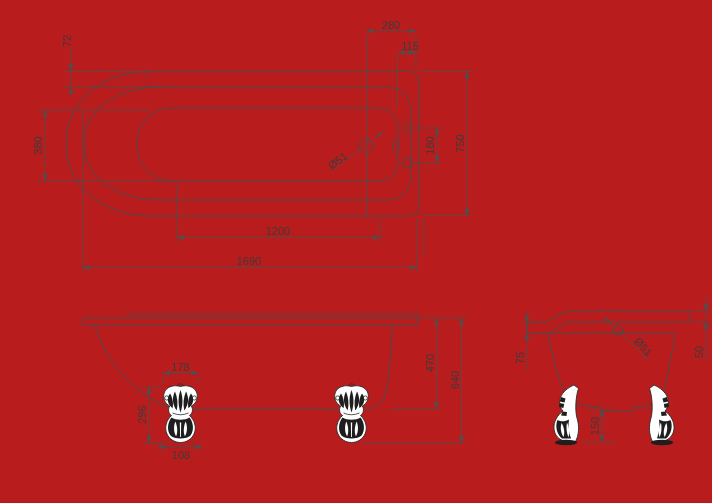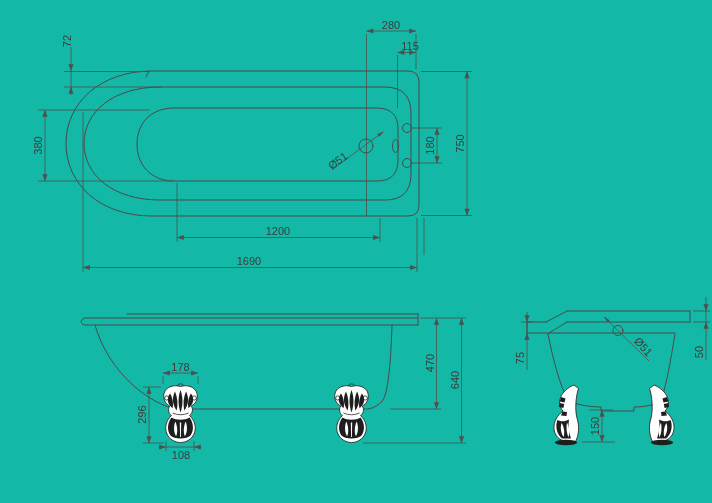--- a/index.html
+++ b/index.html
@@ -1,16 +1,16 @@
 <!DOCTYPE html>
 <html><head>
 <meta charset="utf-8">
 <style>
   html,body{margin:0;padding:0;background:#fbfbfb;}
-  .canvas{position:relative;width:712px;height:503px;background:#14b8a6;overflow:hidden;}
+  .canvas{position:relative;width:712px;height:503px;background:#b91c1c;overflow:hidden;}
   svg{position:absolute;left:0;top:0;}
   .ol{fill:none;stroke:#4a4a4a;stroke-width:1;stroke-linecap:round;stroke-linejoin:round;}
   .dl{fill:none;stroke:#4f4f4f;stroke-width:0.8;stroke-linecap:butt;}
   .ar{fill:#4f4f4f;stroke:none;}
   .blk{fill:#1e1e1e;stroke:none;}
   .wht{fill:#ffffff;stroke:none;}
   .ftol{fill:#ffffff;stroke:#2a2a2a;stroke-width:0.9;stroke-linejoin:round;}
   .ftd{fill:none;stroke:#2a2a2a;stroke-width:0.8;}
   text{font-family:"Liberation Sans", sans-serif;font-size:11px;fill:#3c3c3c;}
 </style>

